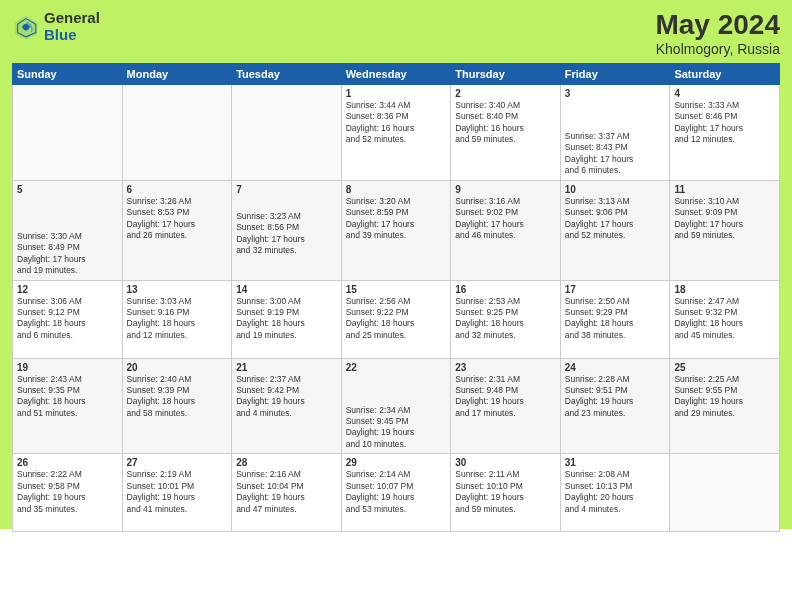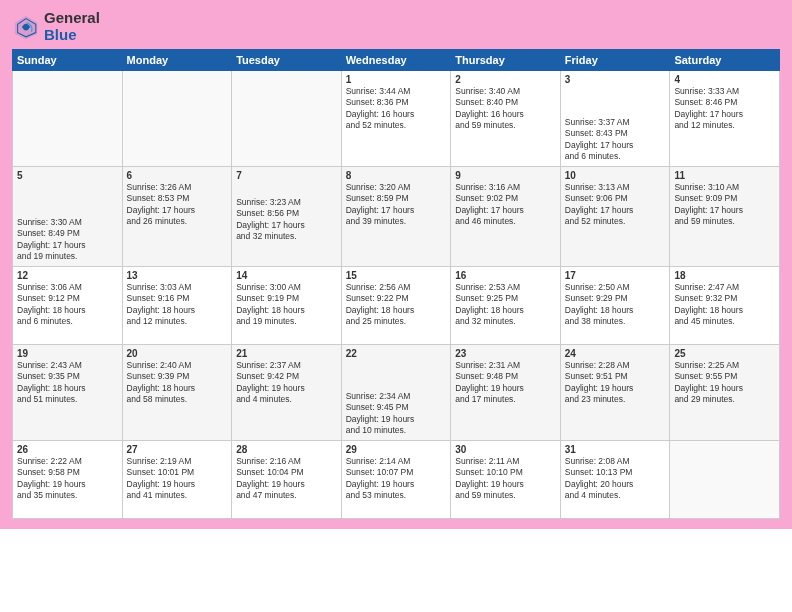--- a/index.html
+++ b/index.html
@@ -7,21 +7,21 @@
       font-family: Arial, sans-serif;
       background: #fff;
       width: 792px;
       height: 612px;
       overflow: hidden;
     }
     .page {
       width: 792px;
       height: 529px;
       padding: 10px 12px;
-      background: #f9a8d4;
+      background: #bef264;
     }
     .header {
       display: flex;
       justify-content: space-between;
       align-items: flex-start;
       margin-bottom: 6px;
     }
     .logo {
       display: flex;
       align-items: center;
@@ -108,20 +108,24 @@
       <svg class="logo-icon" viewBox="0 0 40 40" xmlns="http://www.w3.org/2000/svg">
         <polygon points="20,4 36,14 36,30 20,38 4,30 4,14" fill="#1a5fa8" opacity="0.15"></polygon>
         <polygon points="20,8 34,16 34,28 20,34 8,28 8,16" fill="none" stroke="#1a5fa8" stroke-width="1.5"></polygon>
         <path d="M14,20 Q20,10 26,20 Q20,30 14,20Z" fill="#1a5fa8"></path>
         <path d="M22,14 Q30,18 28,26" stroke="#4a9fd8" stroke-width="2" fill="none" stroke-linecap="round"></path>
       </svg>
       <div class="logo-text">
         <span class="logo-general">General</span>
         <span class="logo-blue">Blue</span>
       </div>
+    </div>
+    <div class="title-block">
+      <div class="cal-title">May 2024</div>
+      <div class="cal-subtitle">Kholmogory, Russia</div>
     </div>
   </div>
 
   <table>
     <thead>
       <tr>
         <th>Sunday</th>
         <th>Monday</th>
         <th>Tuesday</th>
         <th>Wednesday</th>

